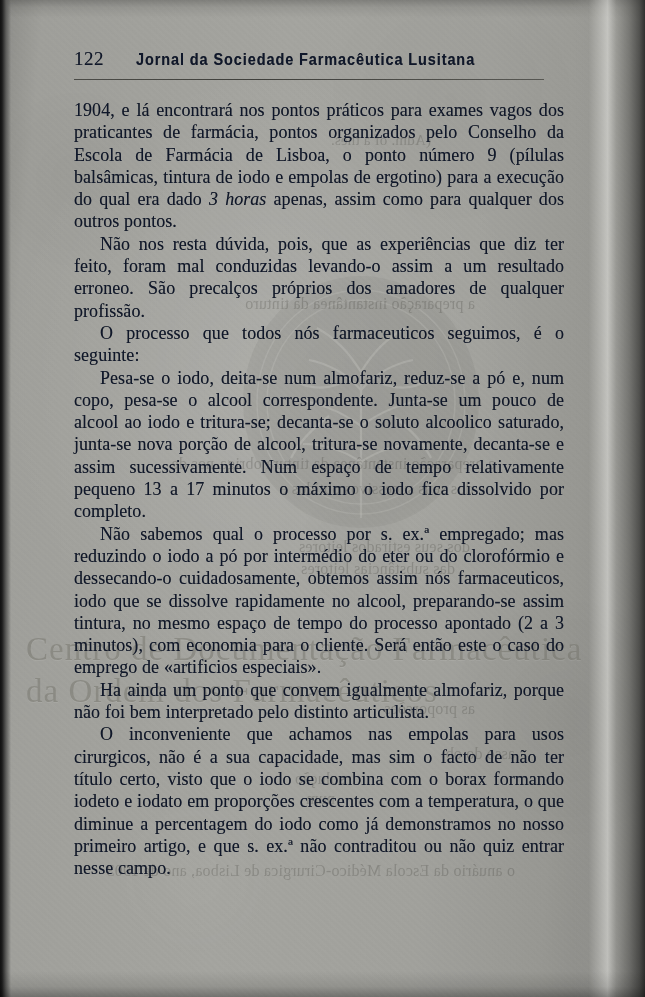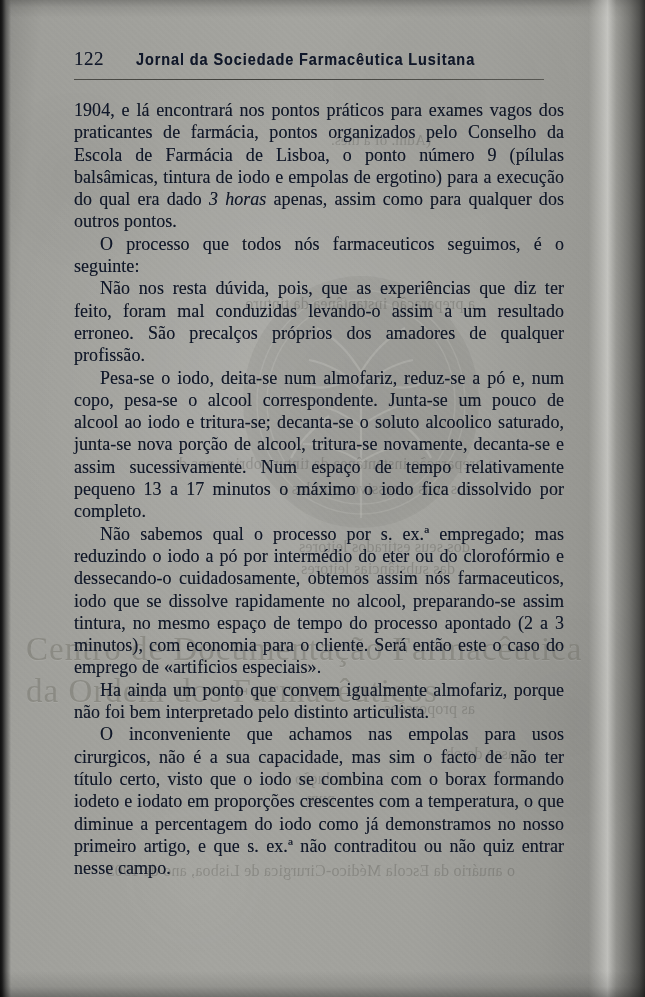--- a/index.html
+++ b/index.html
@@ -238,22 +238,22 @@
 
   <div class="content softblur">
     <div class="header-row">
       <div class="folio">122</div>
       <div class="running-title">Jornal da Sociedade Farmacêutica Lusitana</div>
     </div>
     <div class="rule"></div>
 
     <div class="body" id="body-text">
         <p class="para">1904, e lá encontrará nos pontos práticos para exames vagos dos praticantes de farmácia, pontos organizados pelo Conselho da Escola de Farmácia de Lisboa, o ponto número 9 (pílulas balsâmicas, tintura de iodo e empolas de ergotino) para a execução do qual era dado <em>3 horas</em> apenas, assim como para qualquer dos outros pontos.</p>
+        <p class="para indent">Não nos resta dúvida, pois, que as experiências que diz ter feito, foram mal conduzidas levando-o assim a um resultado erroneo. São precalços próprios dos amadores de qualquer profissão.</p>
         <p class="para indent">O processo que todos nós farmaceuticos seguimos, é o seguinte:</p>
-        <p class="para indent">Não nos resta dúvida, pois, que as experiências que diz ter feito, foram mal conduzidas levando-o assim a um resultado erroneo. São precalços próprios dos amadores de qualquer profissão.</p>
         <p class="para indent">Pesa-se o iodo, deita-se num almofariz, reduz-se a pó e, num copo, pesa-se o alcool correspondente. Junta-se um pouco de alcool ao iodo e tritura-se; decanta-se o soluto alcoolico saturado, junta-se nova porção de alcool, tritura-se novamente, decanta-se e assim sucessivamente. Num espaço de tempo relativamente pequeno 13 a 17 minutos o máximo o iodo fica dissolvido por completo.</p>
         <p class="para indent">Não sabemos qual o processo por s. ex.ª empregado; mas reduzindo o iodo a pó por intermédio do eter ou do clorofórmio e dessecando-o cuidadosamente, obtemos assim nós farmaceuticos, iodo que se dissolve rapidamente no alcool, preparando-se assim tintura, no mesmo espaço de tempo do processo apontado (2 a 3 minutos), com economia para o cliente. Será então este o caso do emprego de «artificios especiais».</p>
         <p class="para indent">Ha ainda um ponto que convem igualmente almofariz, porque não foi bem interpretado pelo distinto articulista.</p>
         <p class="para indent">O inconveniente que achamos nas empolas para usos cirurgicos, não é a sua capacidade, mas sim o facto de não ter título certo, visto que o iodo se combina com o borax formando iodeto e iodato em proporções crescentes com a temperatura, o que diminue a percentagem do iodo como já demonstramos no nosso primeiro artigo, e que s. ex.ª não contraditou ou não quiz entrar nesse campo.</p>
       </div>
   </div>
 
   <div class="edge-top"></div>
   <div class="edge-left"></div>
   <div class="edge-right"></div>

